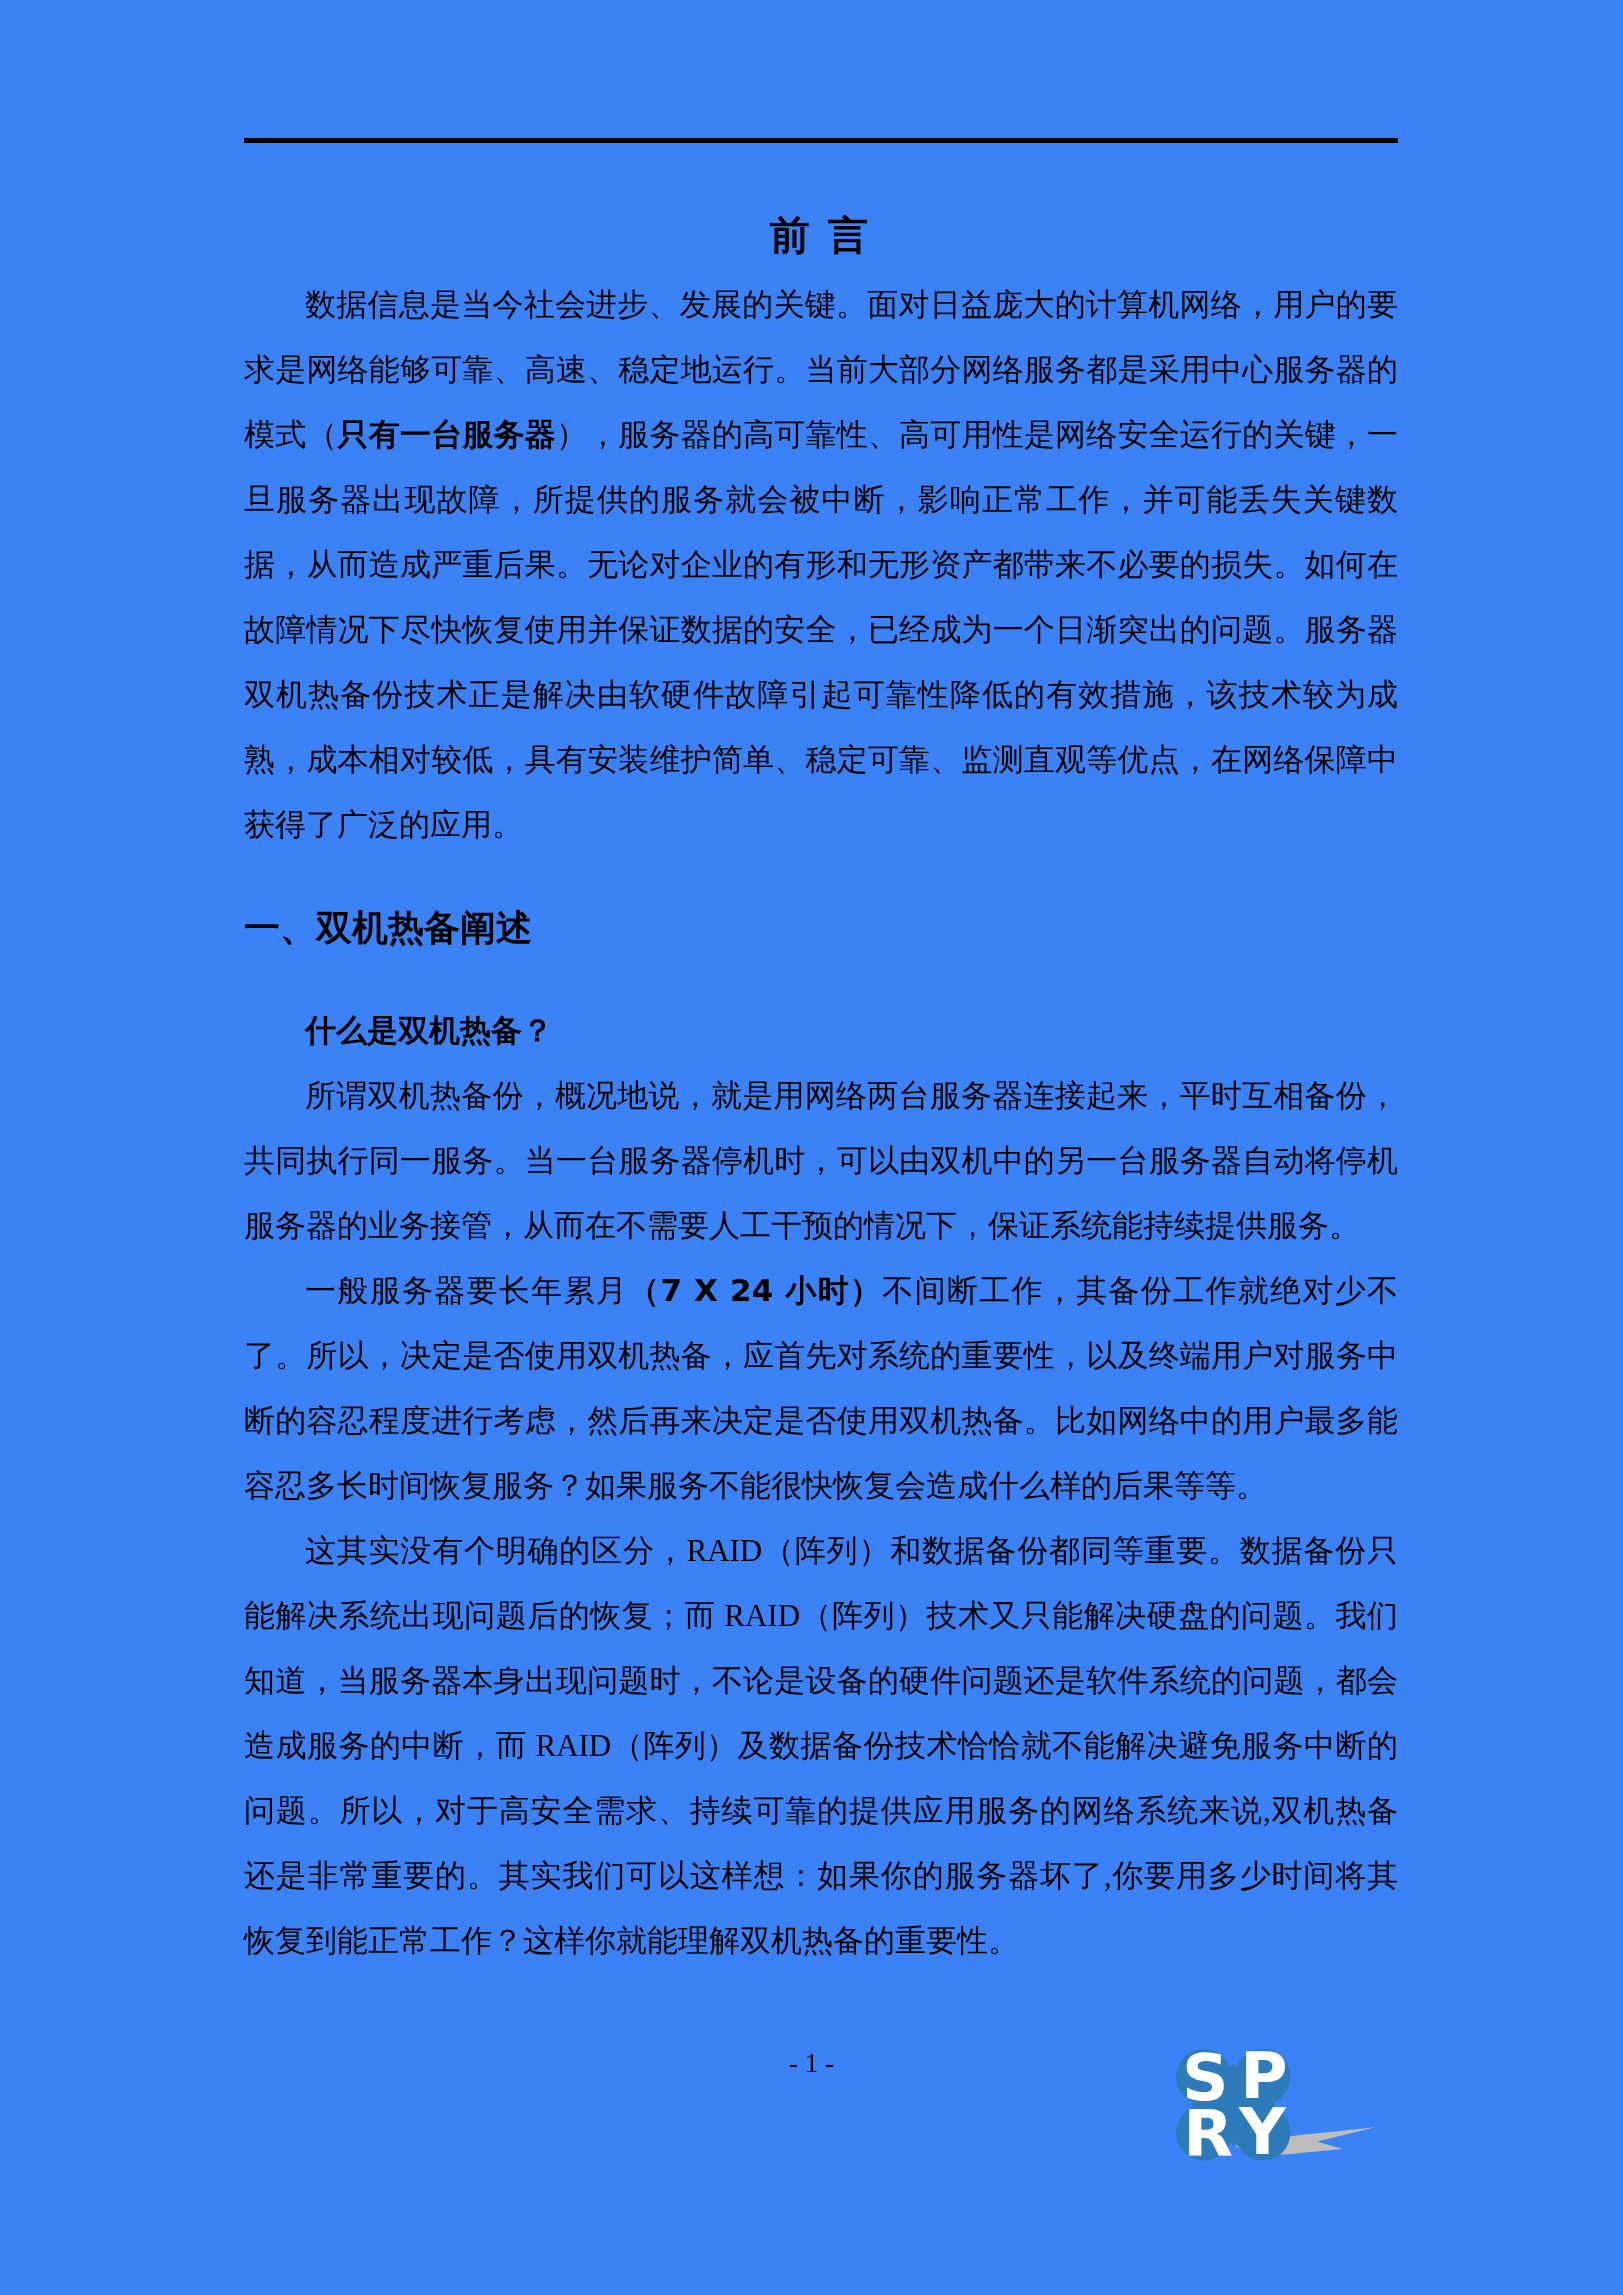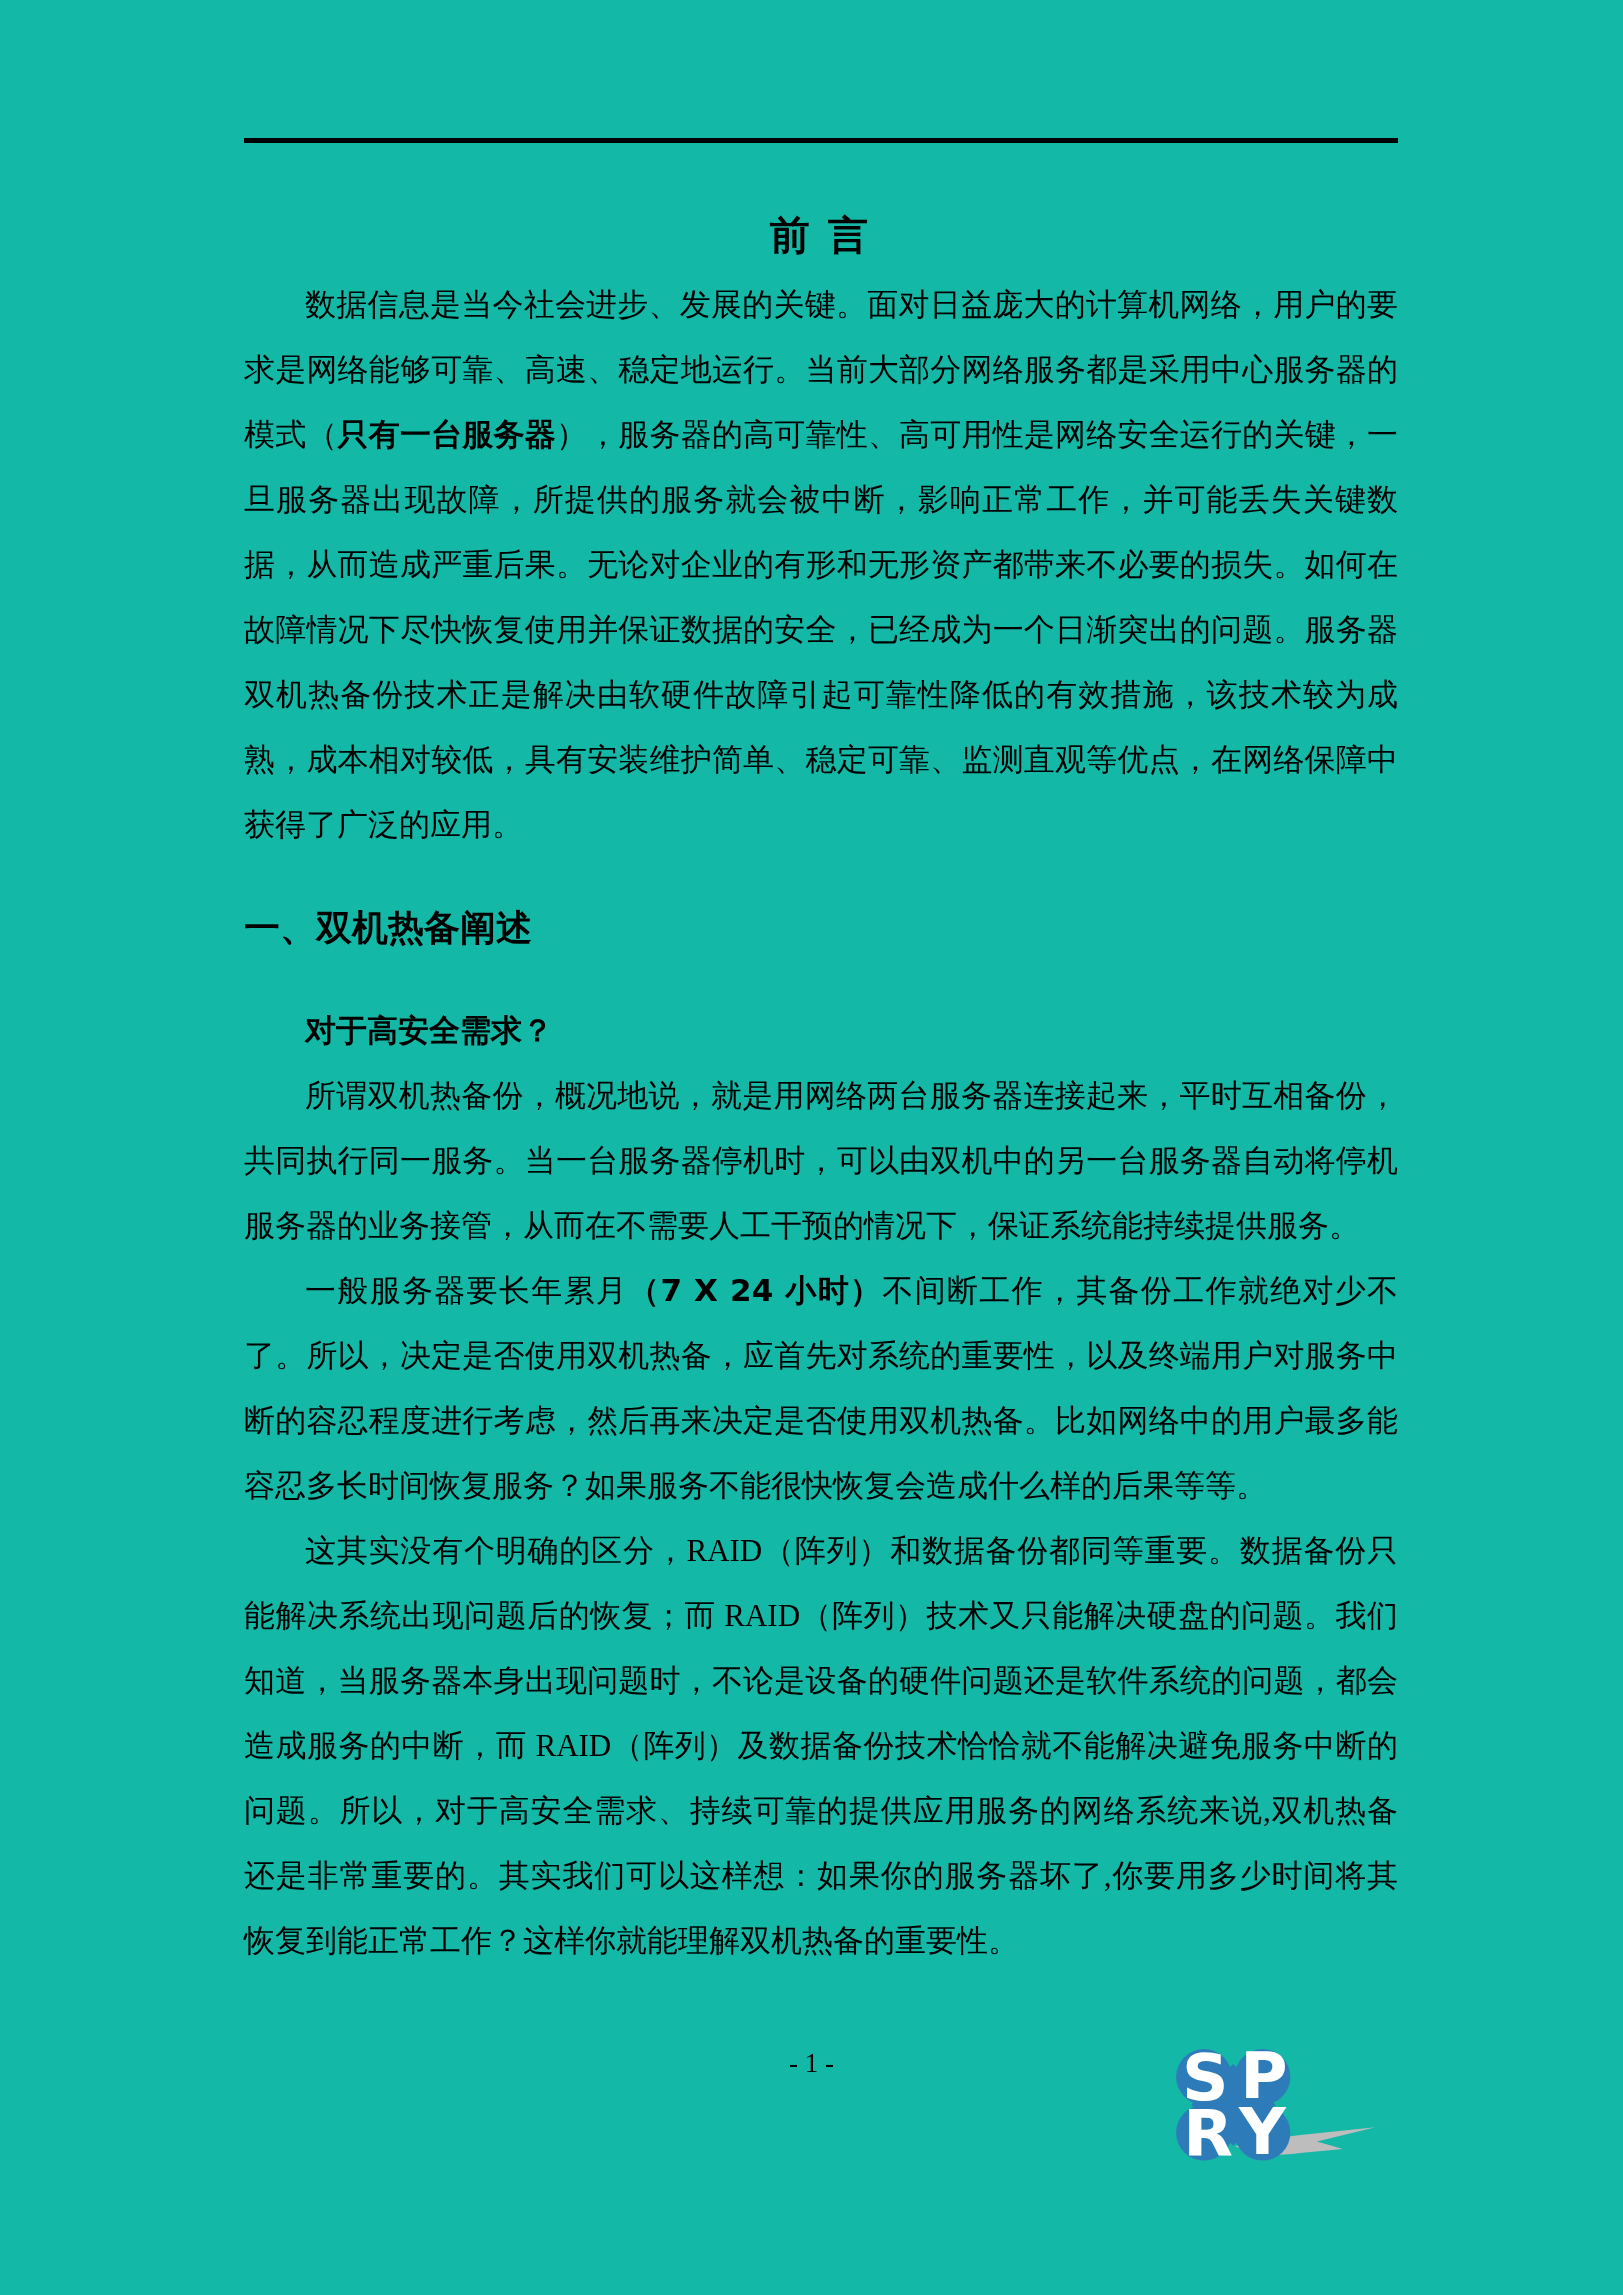--- a/index.html
+++ b/index.html
@@ -4,21 +4,21 @@
 <style>
   html, body {
     margin: 0;
     padding: 0;
     background: #ffffff;
   }
   .page {
     position: relative;
     width: 1623px;
     height: 2295px;
-    background: #14b8a6;
+    background: #3b82f6;
     color: #000000;
     font-family: "Liberation Serif", "DejaVu Serif", serif;
     overflow: hidden;
   }
   .content {
     position: absolute;
     left: 244px;
     top: 0;
     width: 1154px;
   }
@@ -97,21 +97,21 @@
   <div class="content">
 
     <div class="rule"></div>
 
     <h1 class="doc-title">前 言</h1>
 
     <p class="body indent first"><span>数据信息是当今社会进步、发展的关键。面对日益庞大的计算机网络，用户的要求是网络能够可靠、高速、稳定地运行。当前大部分网络服务都是采用中心服务器的模式（</span><span class="bold-run">只有一台服务器</span><span>），服务器的高可靠性、高可用性是网络安全运行的关键，一旦服务器出现故障，所提供的服务就会被中断，影响正常工作，并可能丢失关键数据，从而造成严重后果。无论对企业的有形和无形资产都带来不必要的损失。如何在故障情况下尽快恢复使用并保证数据的安全，已经成为一个日渐突出的问题。服务器双机热备份技术正是解决由软硬件故障引起可靠性降低的有效措施，该技术较为成熟，成本相对较低，具有安装维护简单、稳定可靠、监测直观等优点，在网络保障中获得了广泛的应用。</span></p>
 
     <h2 class="h-section">一、双机热备阐述</h2>
 
-    <h3 class="h-sub indent">对于高安全需求？</h3>
+    <h3 class="h-sub indent">什么是双机热备？</h3>
 
     <p class="body indent">所谓双机热备份，概况地说，就是用网络两台服务器连接起来，平时互相备份，共同执行同一服务。当一台服务器停机时，可以由双机中的另一台服务器自动将停机服务器的业务接管，从而在不需要人工干预的情况下，保证系统能持续提供服务。</p>
 
 
     <p class="body indent"><span>一般服务器要长年累月</span><span class="bold-run">（7 X 24 小时）</span><span>不间断工作，其备份工作就绝对少不了。所以，决定是否使用双机热备，应首先对系统的重要性，以及终端用户对服务中断的容忍程度进行考虑，然后再来决定是否使用双机热备。比如网络中的用户最多能容忍多长时间恢复服务？如果服务不能很快恢复会造成什么样的后果等等。</span></p>
 
 
     <p class="body indent">这其实没有个明确的区分，RAID（阵列）和数据备份都同等重要。数据备份只能解决系统出现问题后的恢复；而 RAID（阵列）技术又只能解决硬盘的问题。我们知道，当服务器本身出现问题时，不论是设备的硬件问题还是软件系统的问题，都会造成服务的中断，而 RAID（阵列）及数据备份技术恰恰就不能解决避免服务中断的问题。所以，对于高安全需求、持续可靠的提供应用服务的网络系统来说,双机热备还是非常重要的。其实我们可以这样想：如果你的服务器坏了,你要用多少时间将其恢复到能正常工作？这样你就能理解双机热备的重要性。</p>
 
   </div>

